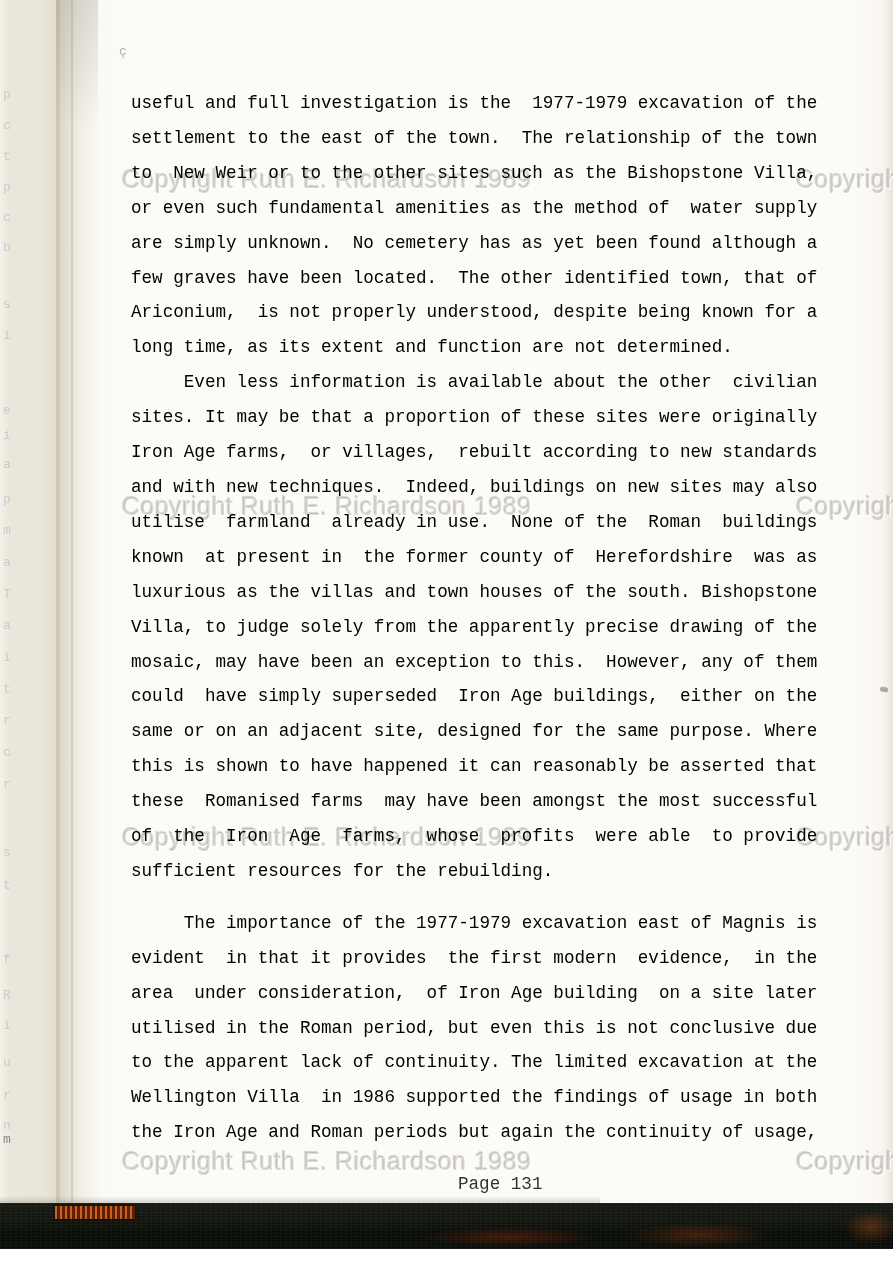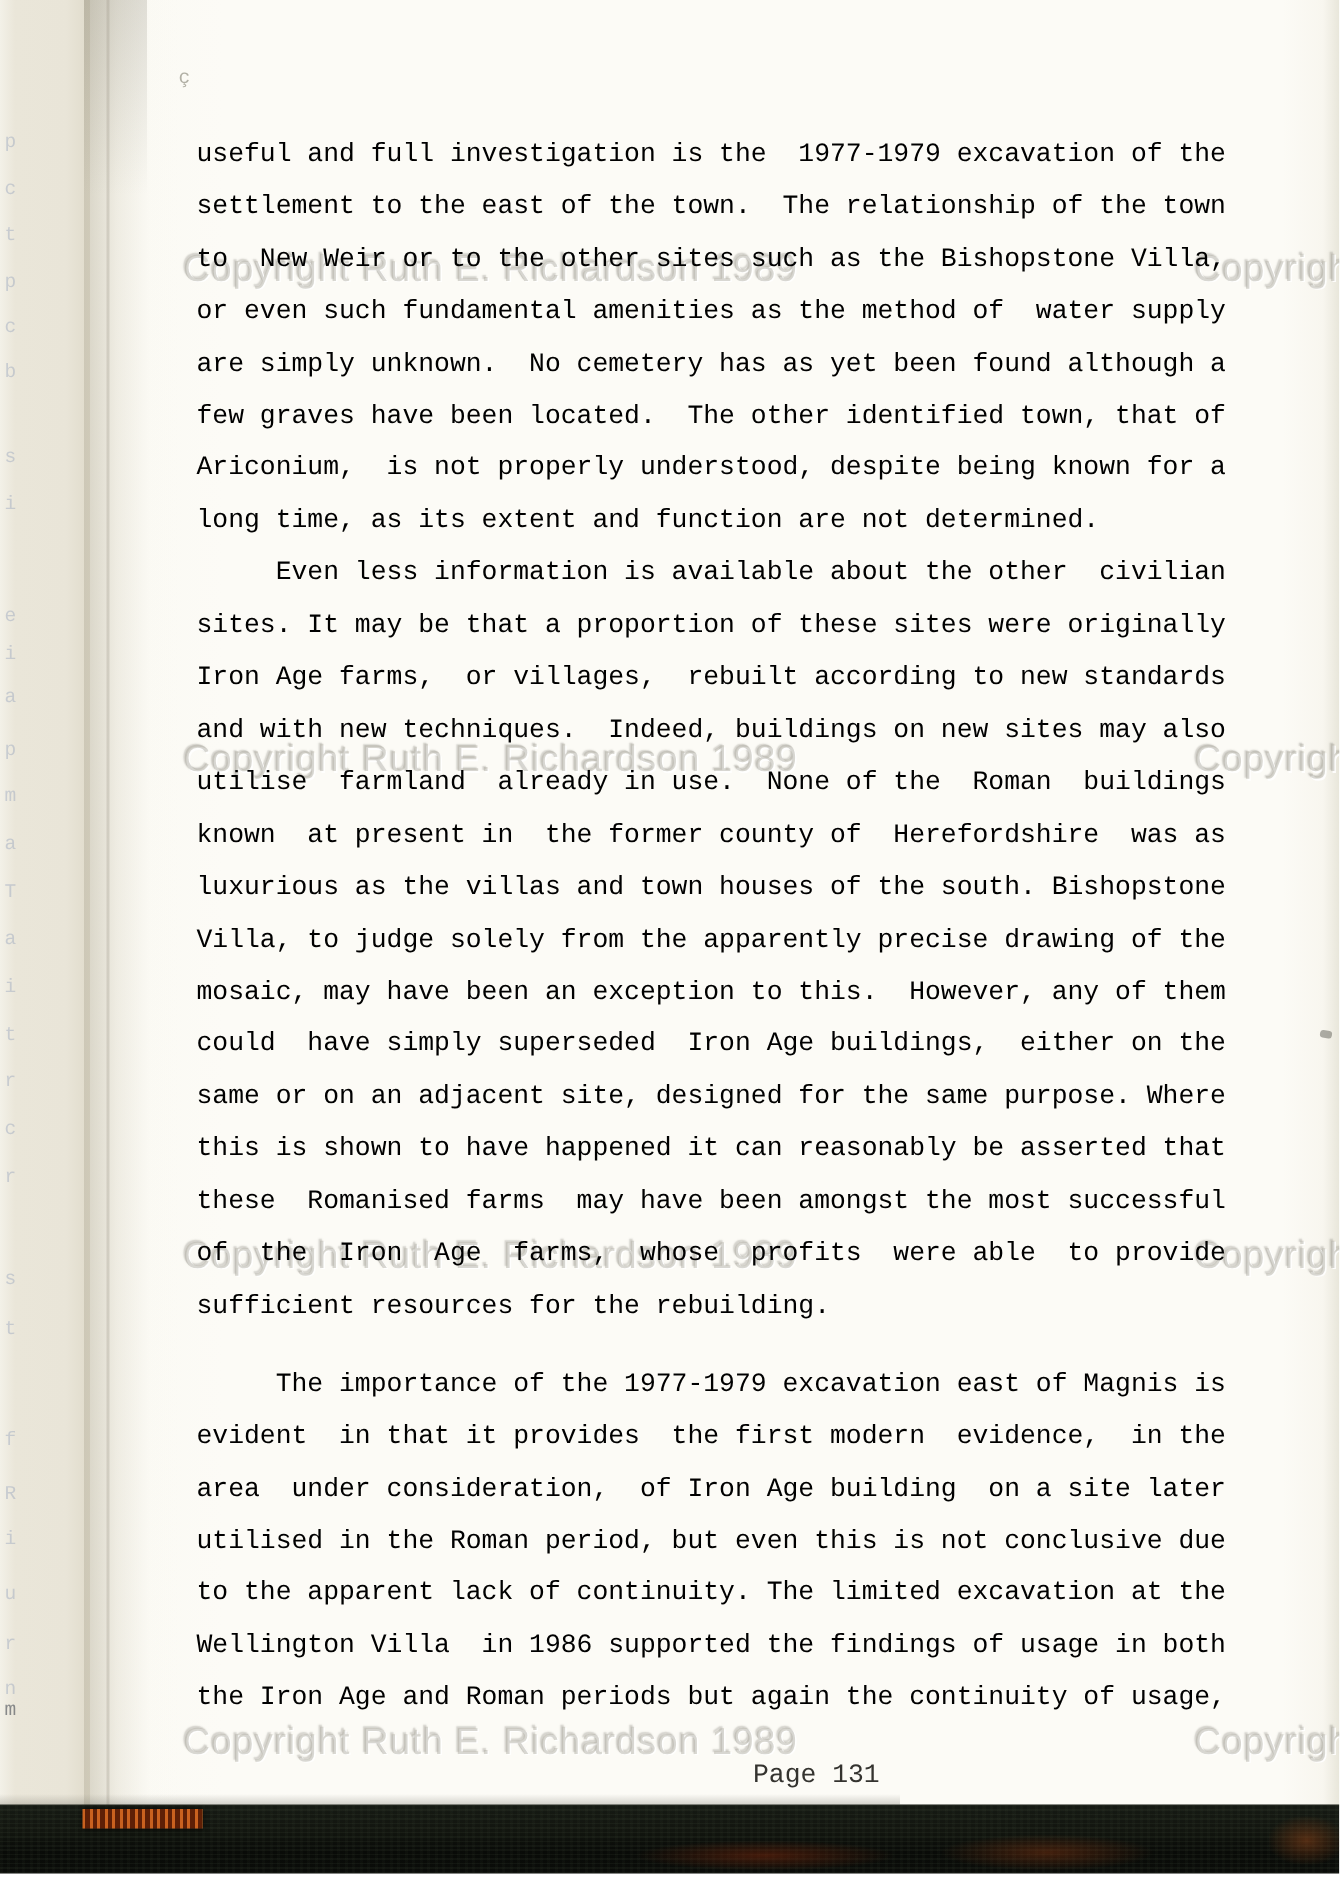--- a/index.html
+++ b/index.html
@@ -45,21 +45,21 @@
     position:absolute; left:131px; top:86px; width:700px;
     color:#000000;
   }
   .para {
     white-space:pre;
     font-size:17.6px; line-height:34.9px; letter-spacing:0;
   }
   .para-gap { margin-top:17px; }
   .footer {
     position:absolute; left:458px; top:1174px;
-    font-size:17.6px; color:#34332f; white-space:pre;margin-left:44px;
+    font-size:17.6px; color:#34332f; white-space:pre;
   }
   
   .wm-row { position:absolute; left:0; width:893px; height:34px; }
   .wm-row1 { top:165px; } .wm-row2 { top:492px; }
   .wm-row3 { top:823px; } .wm-row4 { top:1147px; }
   .wm {
     position:absolute; white-space:nowrap;
     font-family:"Liberation Sans","DejaVu Sans",sans-serif;
     font-size:25px; letter-spacing:0.5px;
     color:rgba(178,175,166,0.50);

